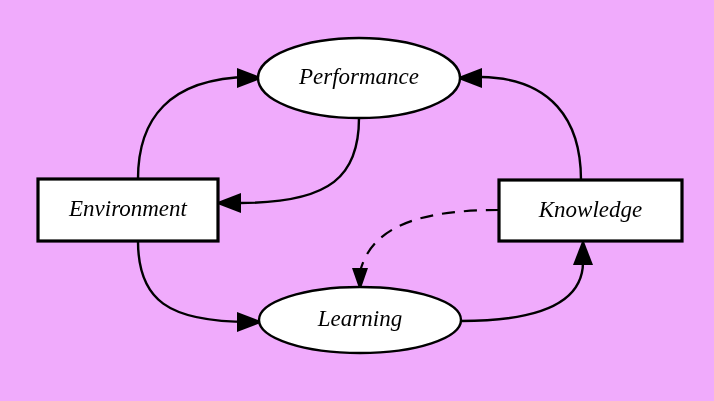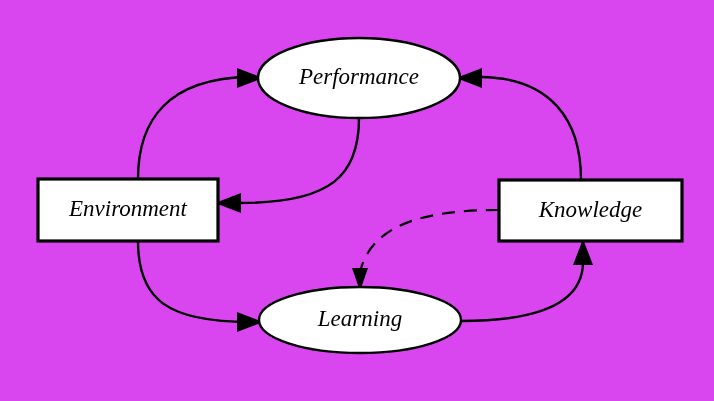--- a/index.html
+++ b/index.html
@@ -11,21 +11,21 @@
   body {
     width: 714px;
     height: 401px;
     font-family: "Liberation Serif", "DejaVu Serif", serif;
     overflow: hidden;
   }
   #diagram-root {
     position: relative;
     width: 714px;
     height: 401px;
-    background: #d946ef;
+    background: #f0abfc;
   }
   svg.diagram-canvas {
     display: block;
     width: 714px;
     height: 401px;
   }
   .node-shape {
     fill: #ffffff;
     stroke: #000000;
   }

